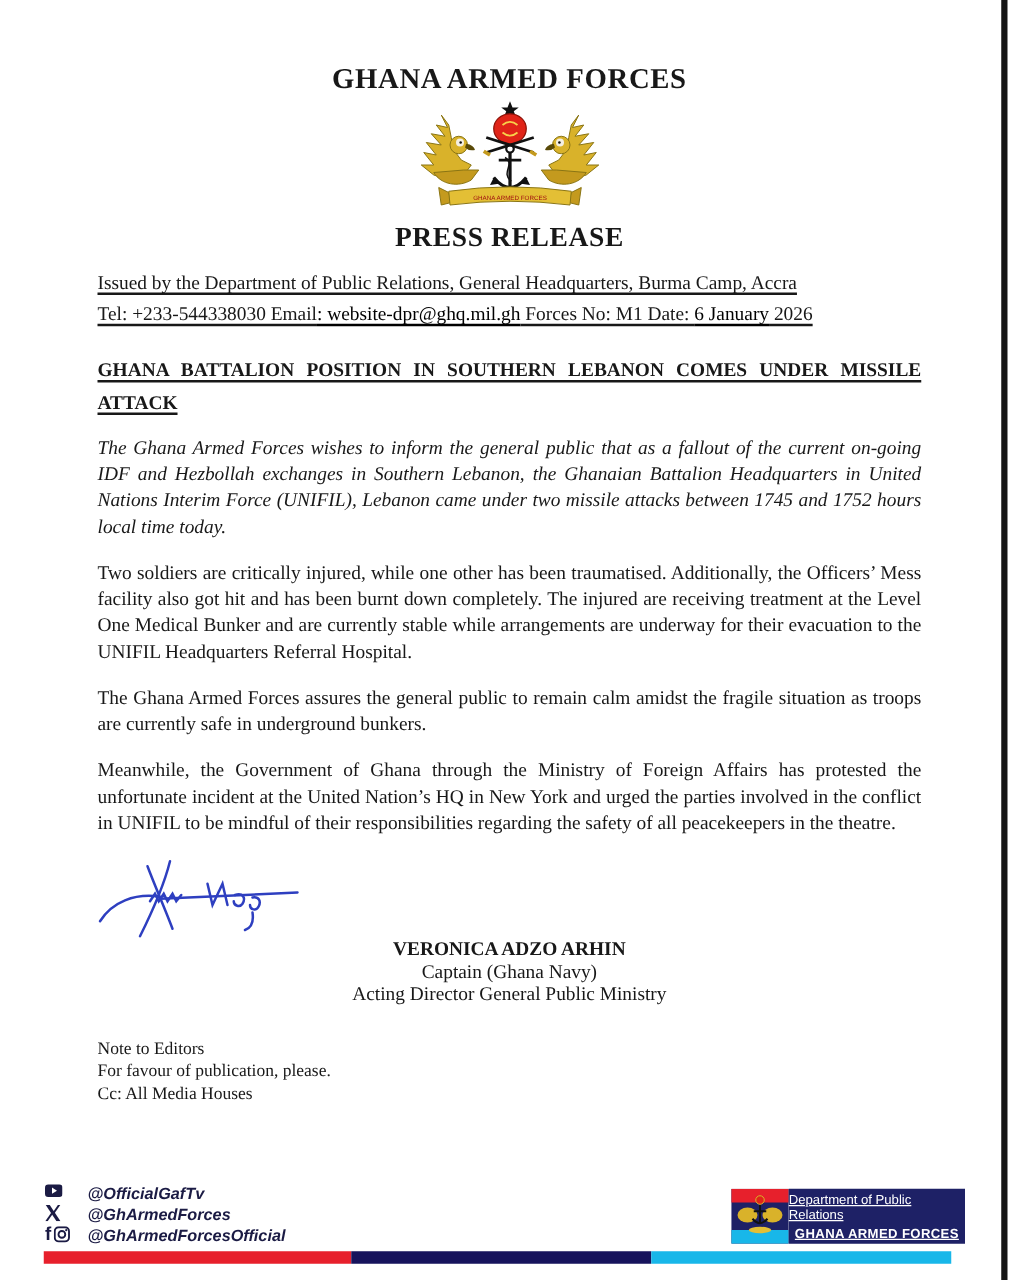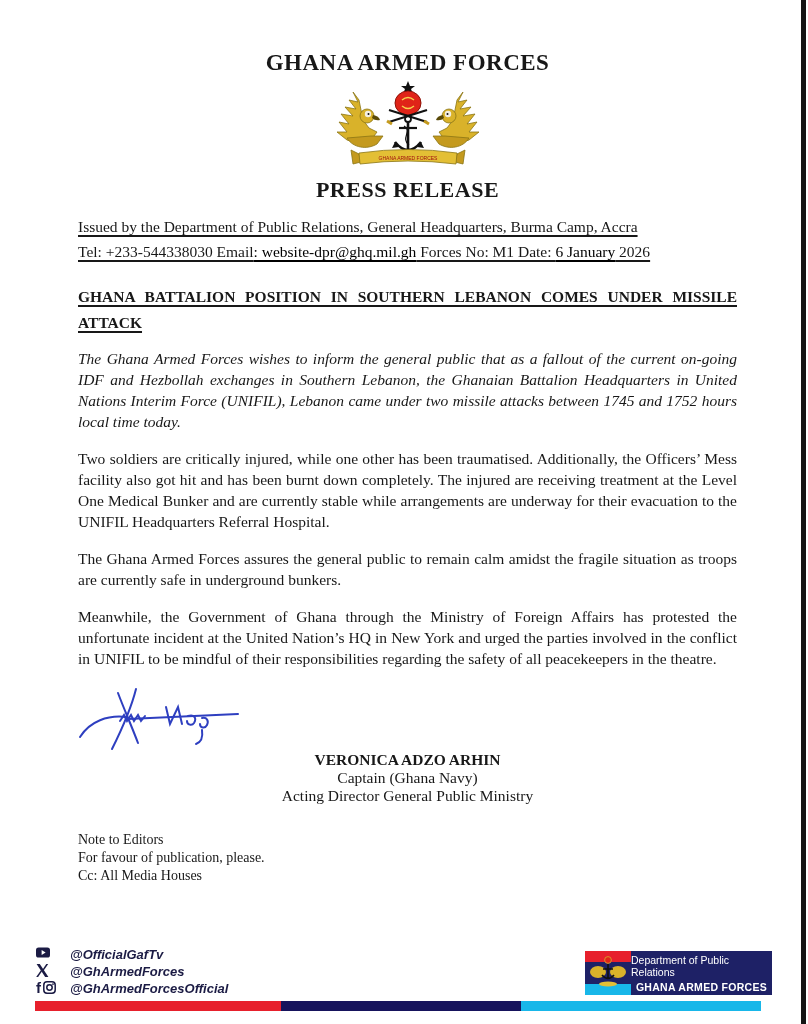--- a/index.html
+++ b/index.html
@@ -37,21 +37,21 @@
   .social{position:absolute;left:36px;top:947px;font-family:"Liberation Sans","DejaVu Sans",sans-serif;}
   .social-row{display:flex;align-items:flex-start;height:17px;}
   .social-icons{width:34px;display:flex;align-items:center;gap:2px;}
   .handle{font-size:13px;font-style:italic;font-weight:bold;color:#1b1b44;}
   .fb-glyph{font-family:"Liberation Sans",sans-serif;font-weight:800;font-size:15px;line-height:13px;color:#1b1b44;}
 
   .badge{position:absolute;left:585px;top:951px;display:flex;}
   .badge-crest{width:46px;height:44px;display:block;}
   .badge-box{width:141px;height:44px;background:#1e2166;color:#ffffff;
     font-family:"Liberation Sans","DejaVu Sans",sans-serif;display:flex;flex-direction:column;
-    align-items:center;justify-content:center;gap:3px;}
+    align-items:center;justify-content:center;gap:3px;text-decoration:underline;}
   .badge-line1{font-size:10.5px;}
   .badge-line2{font-size:10.5px;font-weight:bold;letter-spacing:.3px;}
 
   .bar{position:absolute;left:35px;top:1001px;width:726px;height:10px;display:flex;}
   .bar div{height:100%;}
   .bar-red{width:246px;background:#e7202c;}
   .bar-navy{width:240px;background:#16135c;}
   .bar-cyan{width:240px;background:#18b7e9;}
 </style>
 </head>

